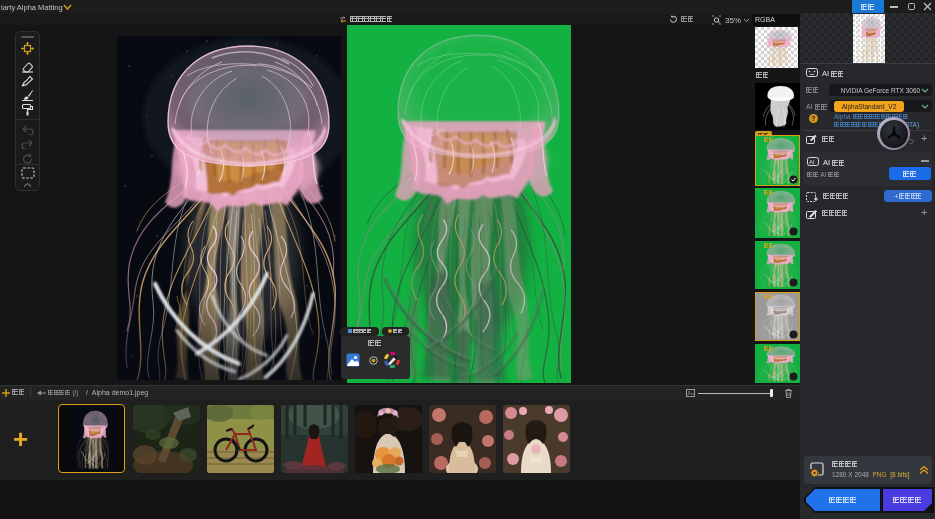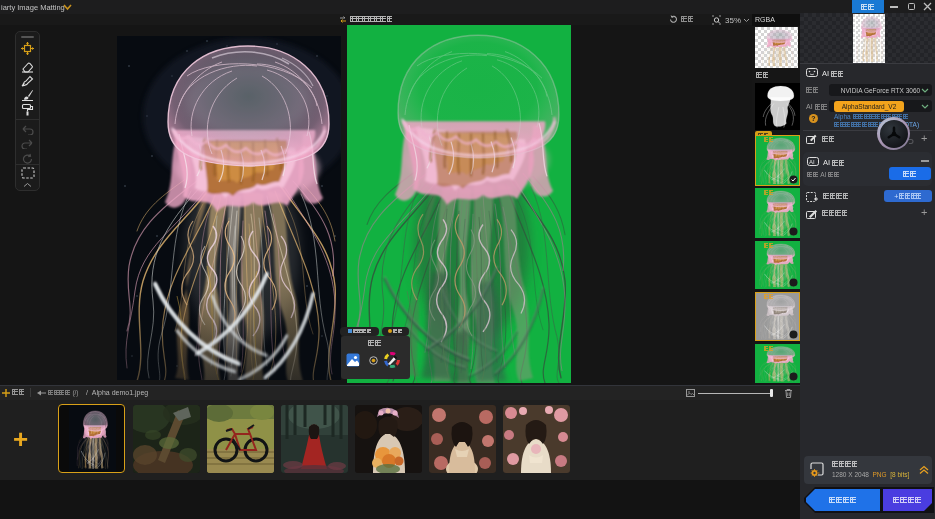--- a/index.html
+++ b/index.html
@@ -299,21 +299,21 @@
    <path d="M120,180 C110,250 100,300 110,345"></path>
    <path d="M145,180 C155,250 165,300 150,345"></path>
    <path d="M75,150 C45,190 30,220 25,260"></path>
    <path d="M180,155 C205,190 215,215 218,250"></path>
   </g>
  </g>
 </defs>
 </svg>
 
 <div class="abs" style="left:0;top:0;width:935px;height:14px;background:#1d1d1e"></div>
-<div class="t" style="left:1px;top:3px;font-size:7.5px;color:#c3c3c3">iarty Image Matting</div>
+<div class="t" style="left:1px;top:3px;font-size:7.5px;color:#c3c3c3">iarty Alpha Matting</div>
 <svg class="abs" style="left:63px;top:4px" width="9" height="7">
       <path d="M1,1 L4.5,5 L8,1" stroke="#c8921e" stroke-width="1.6" fill="none"></path>
     </svg>
 <div class="abs" style="left:852px;top:0;width:32px;height:13px;background:#1979d4;display:flex;align-items:center;justify-content:center">
       <span class="zh" style="color:#fff">
         <i style="width:5.6px;height:6px;margin-right:1px"></i>
         <i style="width:5.6px;height:6px;margin-right:1px"></i>
       </span>
     </div>
 <div class="abs" style="left:890px;top:6px;width:8px;height:1.5px;background:#bdbdbd"></div>

